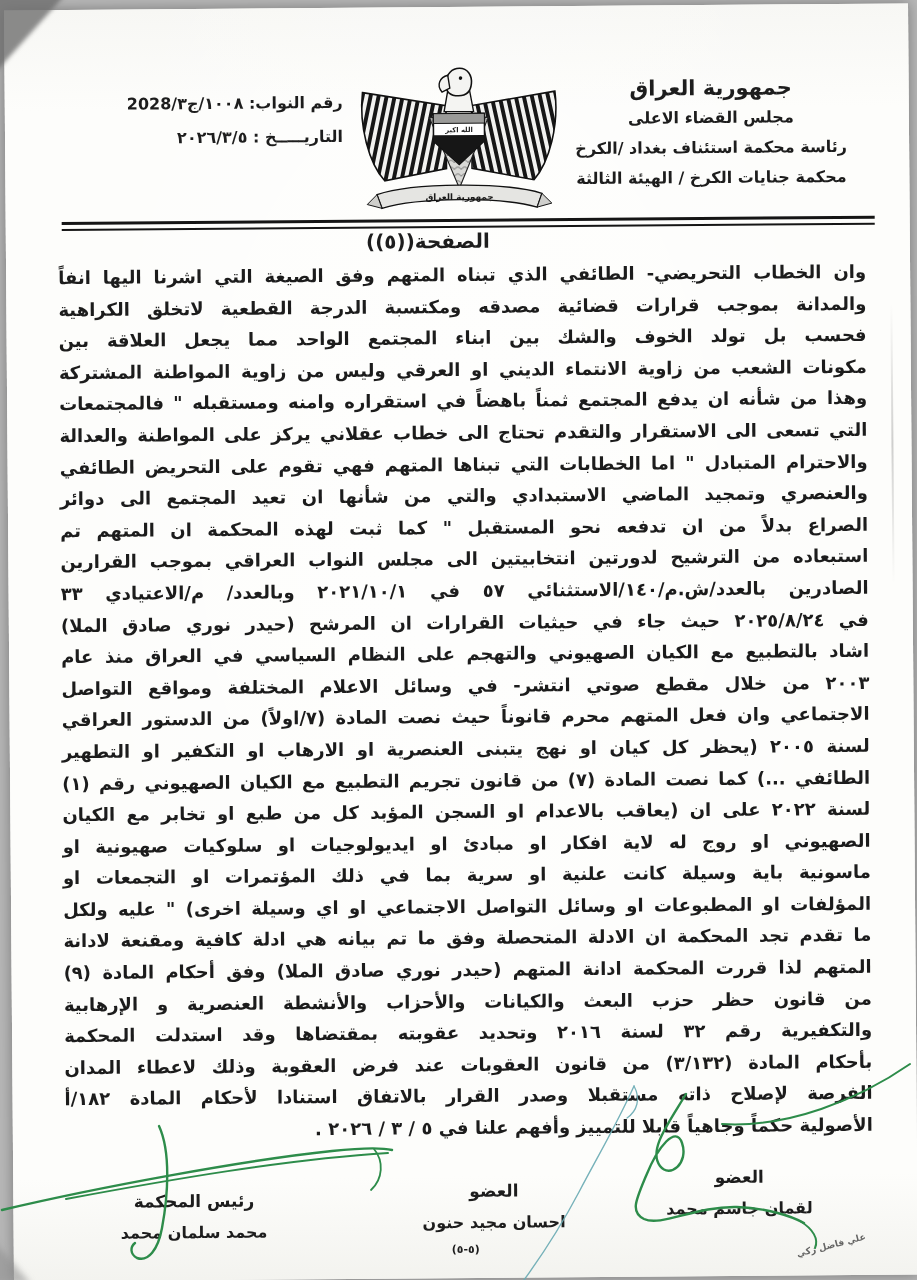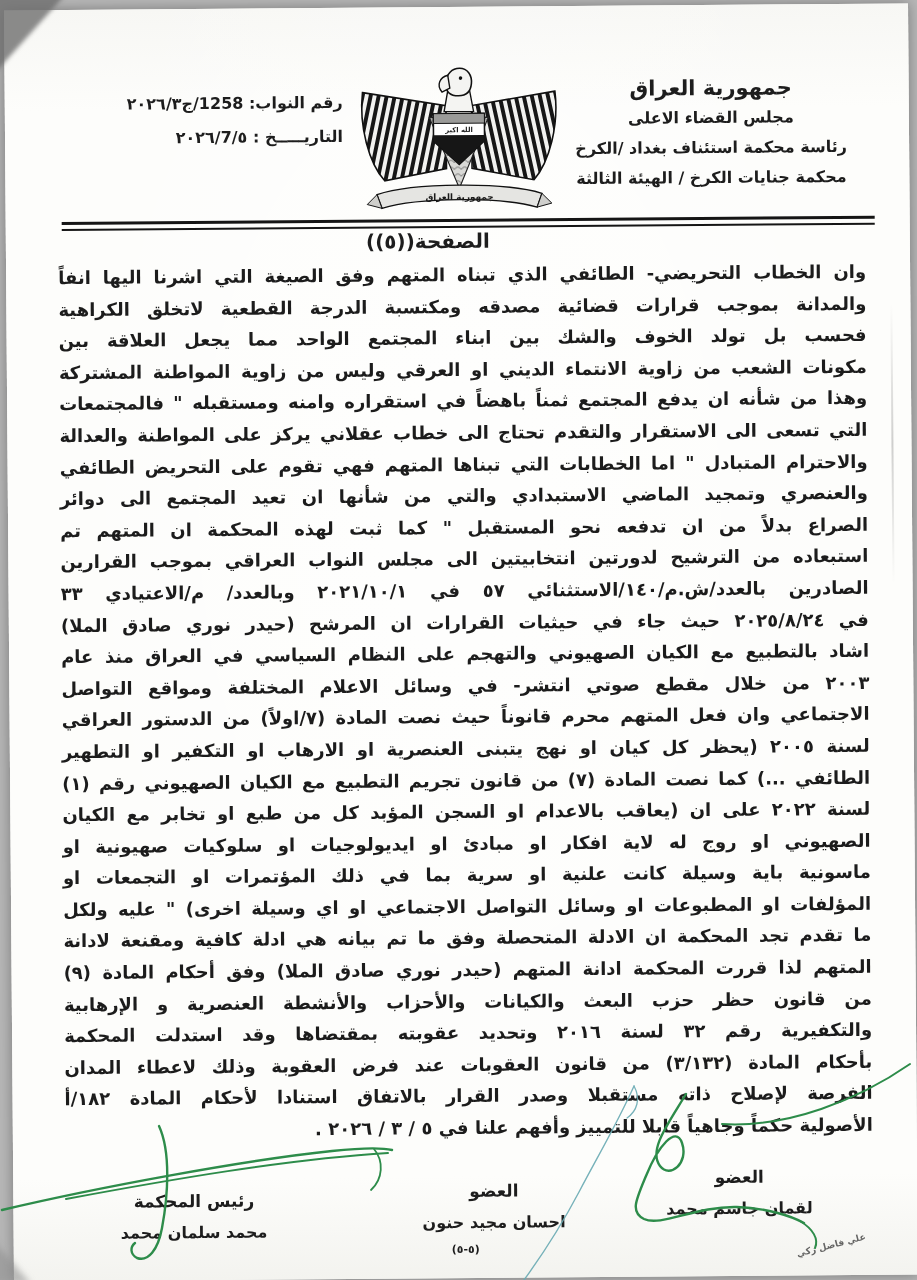--- a/index.html
+++ b/index.html
@@ -61,25 +61,25 @@
     pointer-events:none;z-index:5;}
 </style>
 </head>
 <body>
 
 <div class="sheet">
 
   <div class="hdr-case">
     <div>
       <span>رقم النواب:</span>
-      <bdo dir="ltr">٢٠٢٦/٣ج/1258</bdo>
+      <bdo dir="ltr">2028/٣ج/١٠٠٨</bdo>
     </div>
     <div>
       <span>التاريـــــخ :</span>
-      <bdo dir="ltr">٢٠٢٦/7/٥</bdo>
+      <bdo dir="ltr">٢٠٢٦/٣/٥</bdo>
     </div>
   </div>
 
   <div class="hdr-org">
     <div class="org-title">جمهورية العراق</div>
     <div class="org-line">مجلس القضاء الاعلى</div>
     <div class="org-line">رئاسة محكمة استئناف بغداد /الكرخ</div>
     <div class="org-line">محكمة جنايات الكرخ / الهيئة الثالثة</div>
   </div>
 

